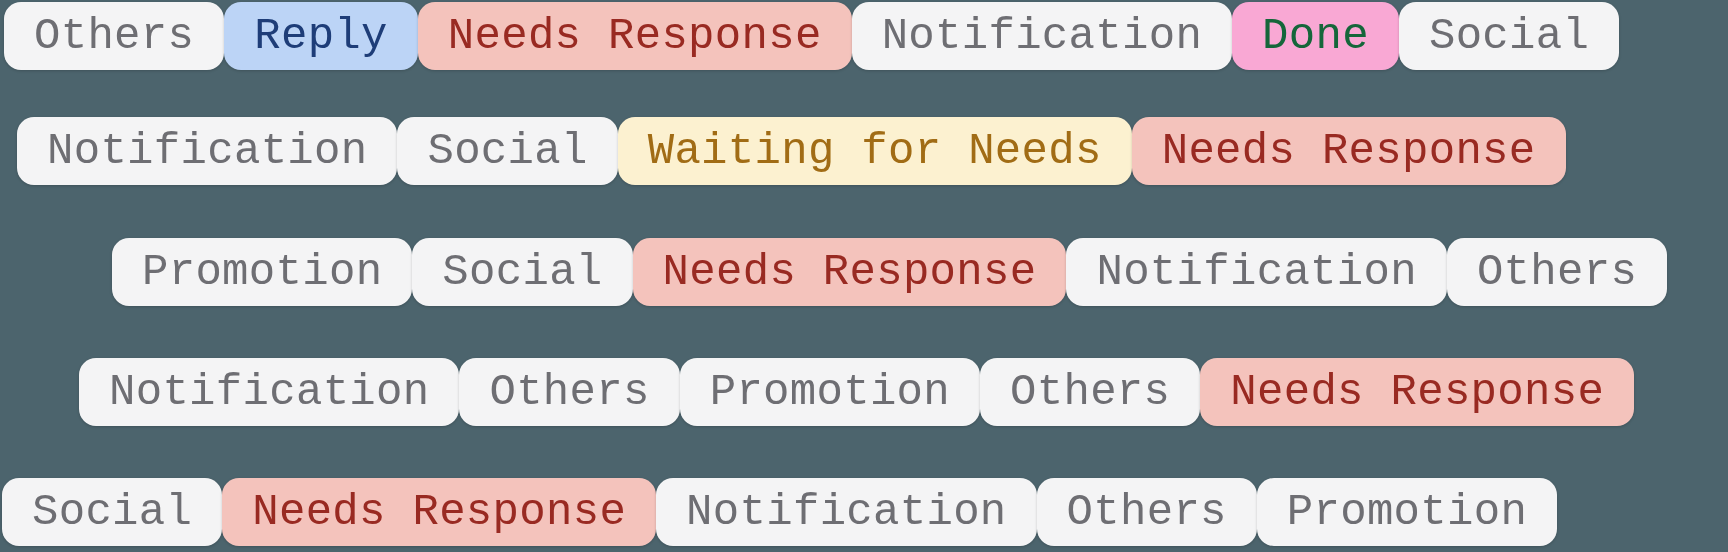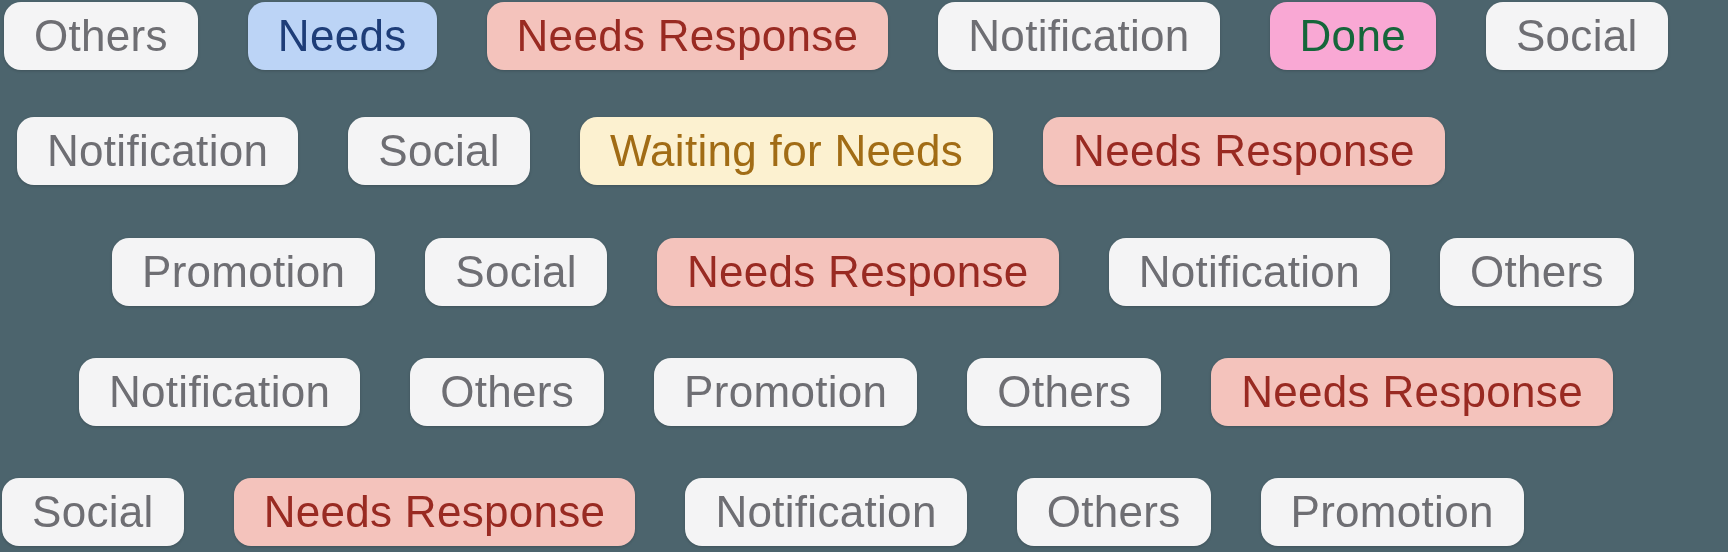--- a/index.html
+++ b/index.html
@@ -13,23 +13,23 @@
     position: relative;
     font-family: "Liberation Sans", sans-serif;
   }
   .tag-cloud {
     position: absolute;
     inset: 0;
   }
   .tag-row {
     position: absolute;
     display: flex;
-    gap: 50px;
     white-space: nowrap;
     align-items: center;
+    font-family: Liberation Mono, monospace;
   }
   .tag-row:nth-child(1) { top: 2px;   left: 4px;   }
   .tag-row:nth-child(2) { top: 117px; left: 17px;  }
   .tag-row:nth-child(3) { top: 238px; left: 112px; }
   .tag-row:nth-child(4) { top: 358px; left: 79px;  }
   .tag-row:nth-child(5) { top: 478px; left: 2px;   }
   .tag {
     display: inline-flex;
     align-items: center;
     height: 68px;
@@ -43,21 +43,21 @@
     cursor: default;
     flex: 0 0 auto;
   }
 </style>
 </head>
 <body style="background: rgb(76, 100, 109);">
 
 <div class="tag-cloud" id="tag-cloud">
     <div class="tag-row">
       <span class="tag tag--neutral" style="background: rgb(244, 244, 245); color: rgb(110, 110, 115);">Others</span>
-      <span class="tag tag--info" style="background: rgb(188, 212, 246); color: rgb(30, 61, 120);">Needs</span>
+      <span class="tag tag--info" style="background: rgb(188, 212, 246); color: rgb(30, 61, 120);">Reply</span>
       <span class="tag tag--danger" style="background: rgb(244, 195, 188); color: rgb(153, 42, 34);">Needs Response</span>
       <span class="tag tag--neutral" style="background: rgb(244, 244, 245); color: rgb(110, 110, 115);">Notification</span>
       <span class="tag tag--success" style="background: #f9a8d4; color: rgb(21, 102, 58);">Done</span>
       <span class="tag tag--neutral" style="background: rgb(244, 244, 245); color: rgb(110, 110, 115);">Social</span>
     </div>
     <div class="tag-row">
       <span class="tag tag--neutral" style="background: rgb(244, 244, 245); color: rgb(110, 110, 115);">Notification</span>
       <span class="tag tag--neutral" style="background: rgb(244, 244, 245); color: rgb(110, 110, 115);">Social</span>
       <span class="tag tag--warning" style="background: rgb(252, 241, 208); color: rgb(161, 108, 21);">Waiting for Needs</span>
       <span class="tag tag--danger" style="background: rgb(244, 195, 188); color: rgb(153, 42, 34);">Needs Response</span>

